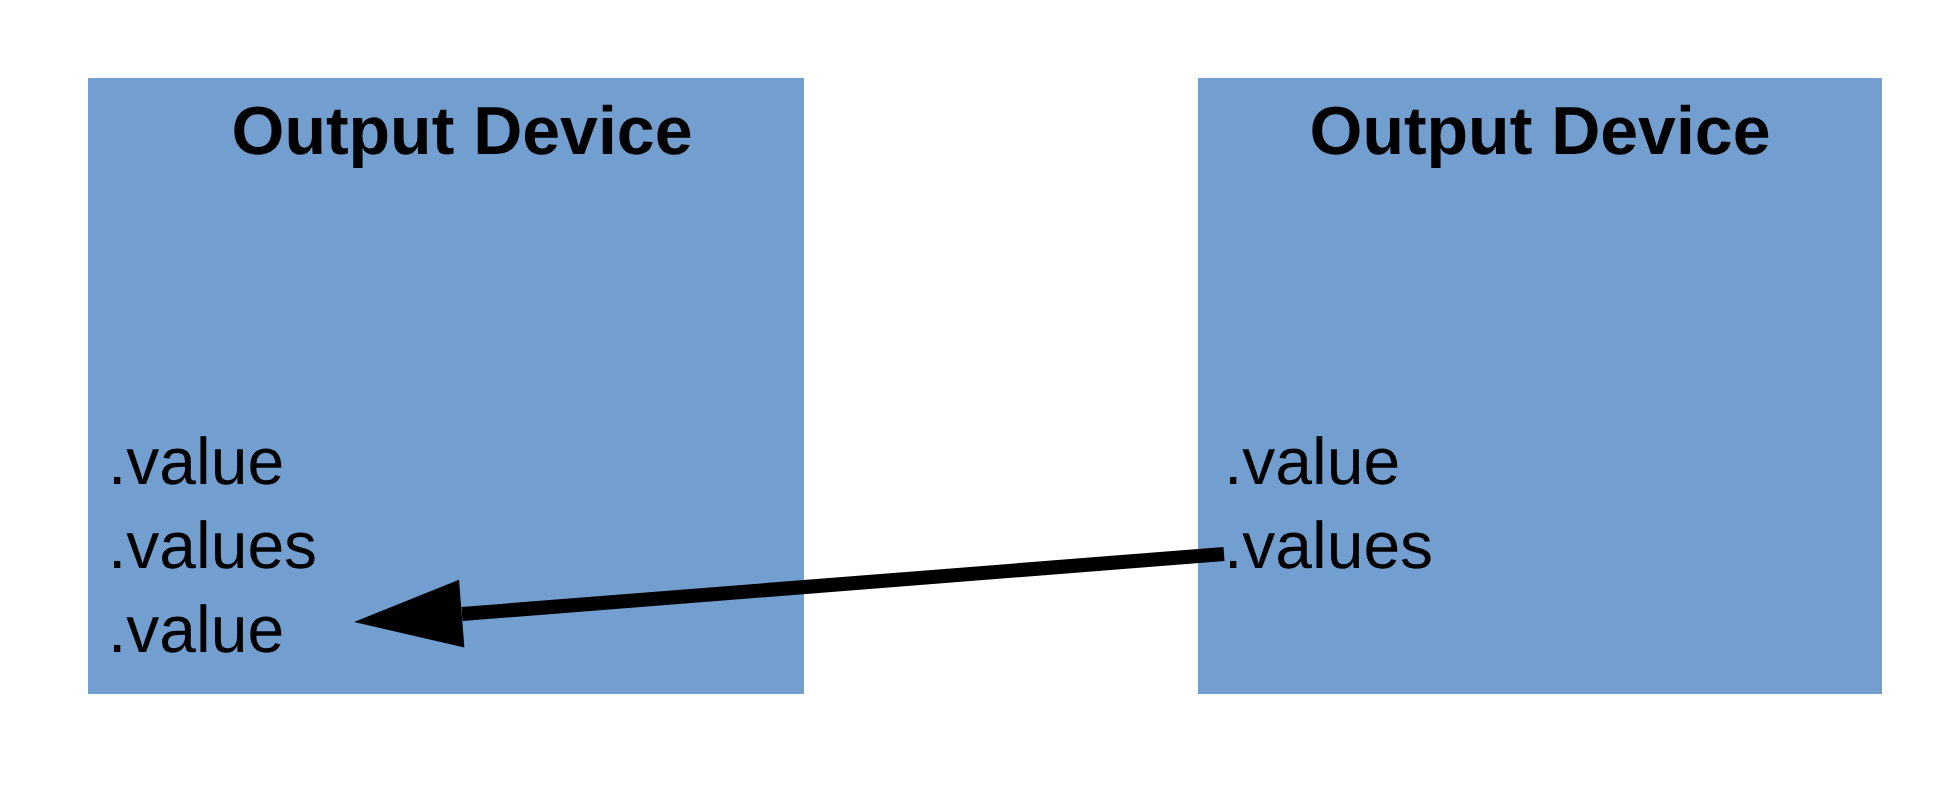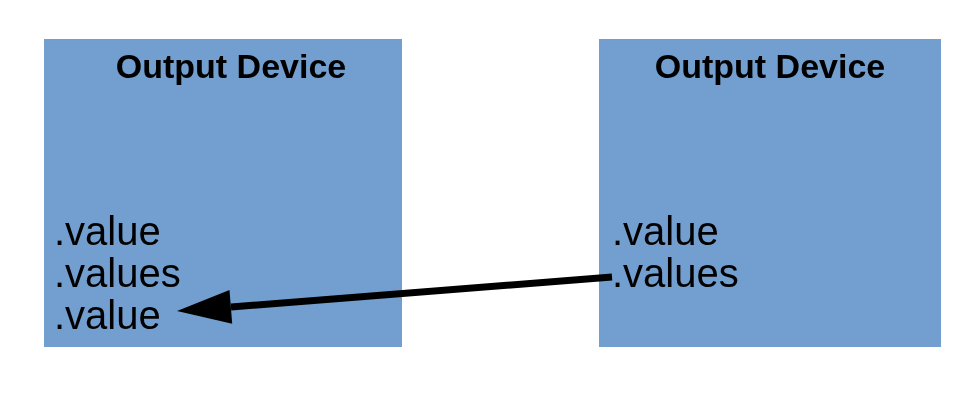--- a/index.html
+++ b/index.html
@@ -29,21 +29,21 @@
     margin-top: 8px;
     text-align: center;
     font-weight: bold;
     font-size: 34px;
     line-height: 38px;
     white-space: nowrap;
   }
   .props {
     position: absolute;
     top: 171px;
-    font-size: 40px;
+    font-size: 33px;
     line-height: 42px;
   }
   .box--output .props { left: 10px; }
   .box--input  .props { left: 13px; }
   .prop { white-space: nowrap; }
   .arrow-svg {
     position: absolute;
     left: 0;
     top: 0;
     width: 974px;

